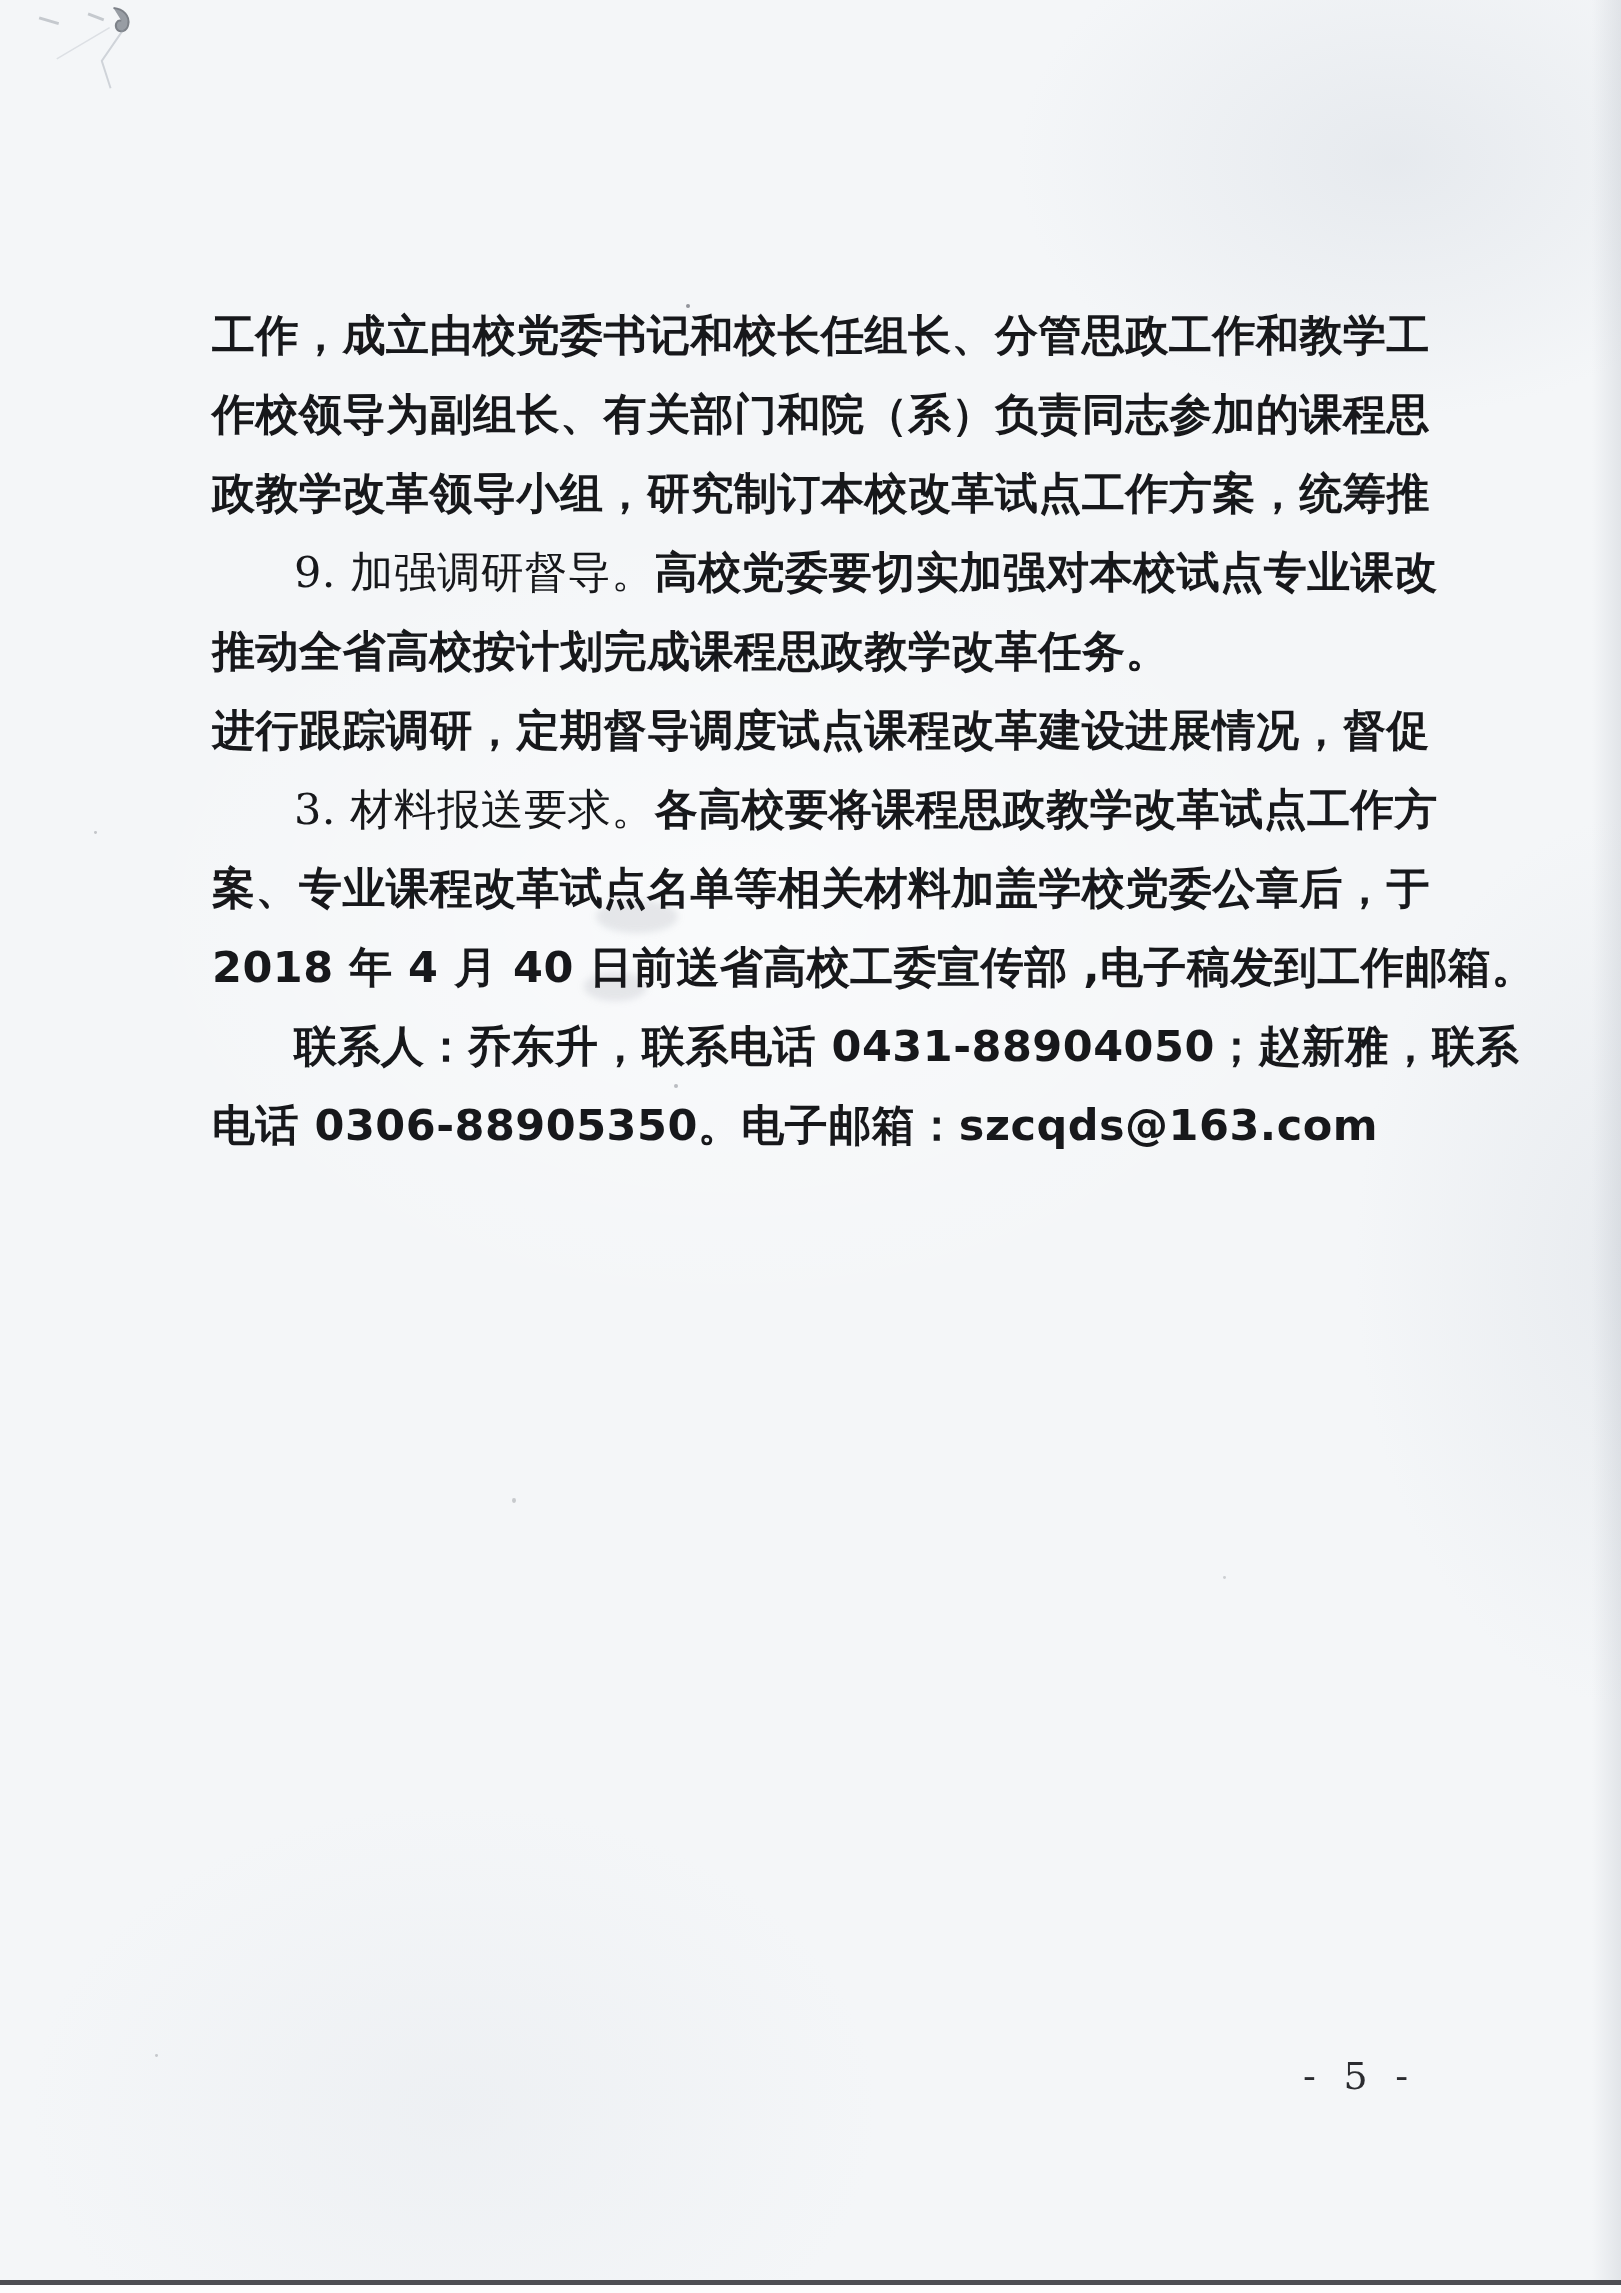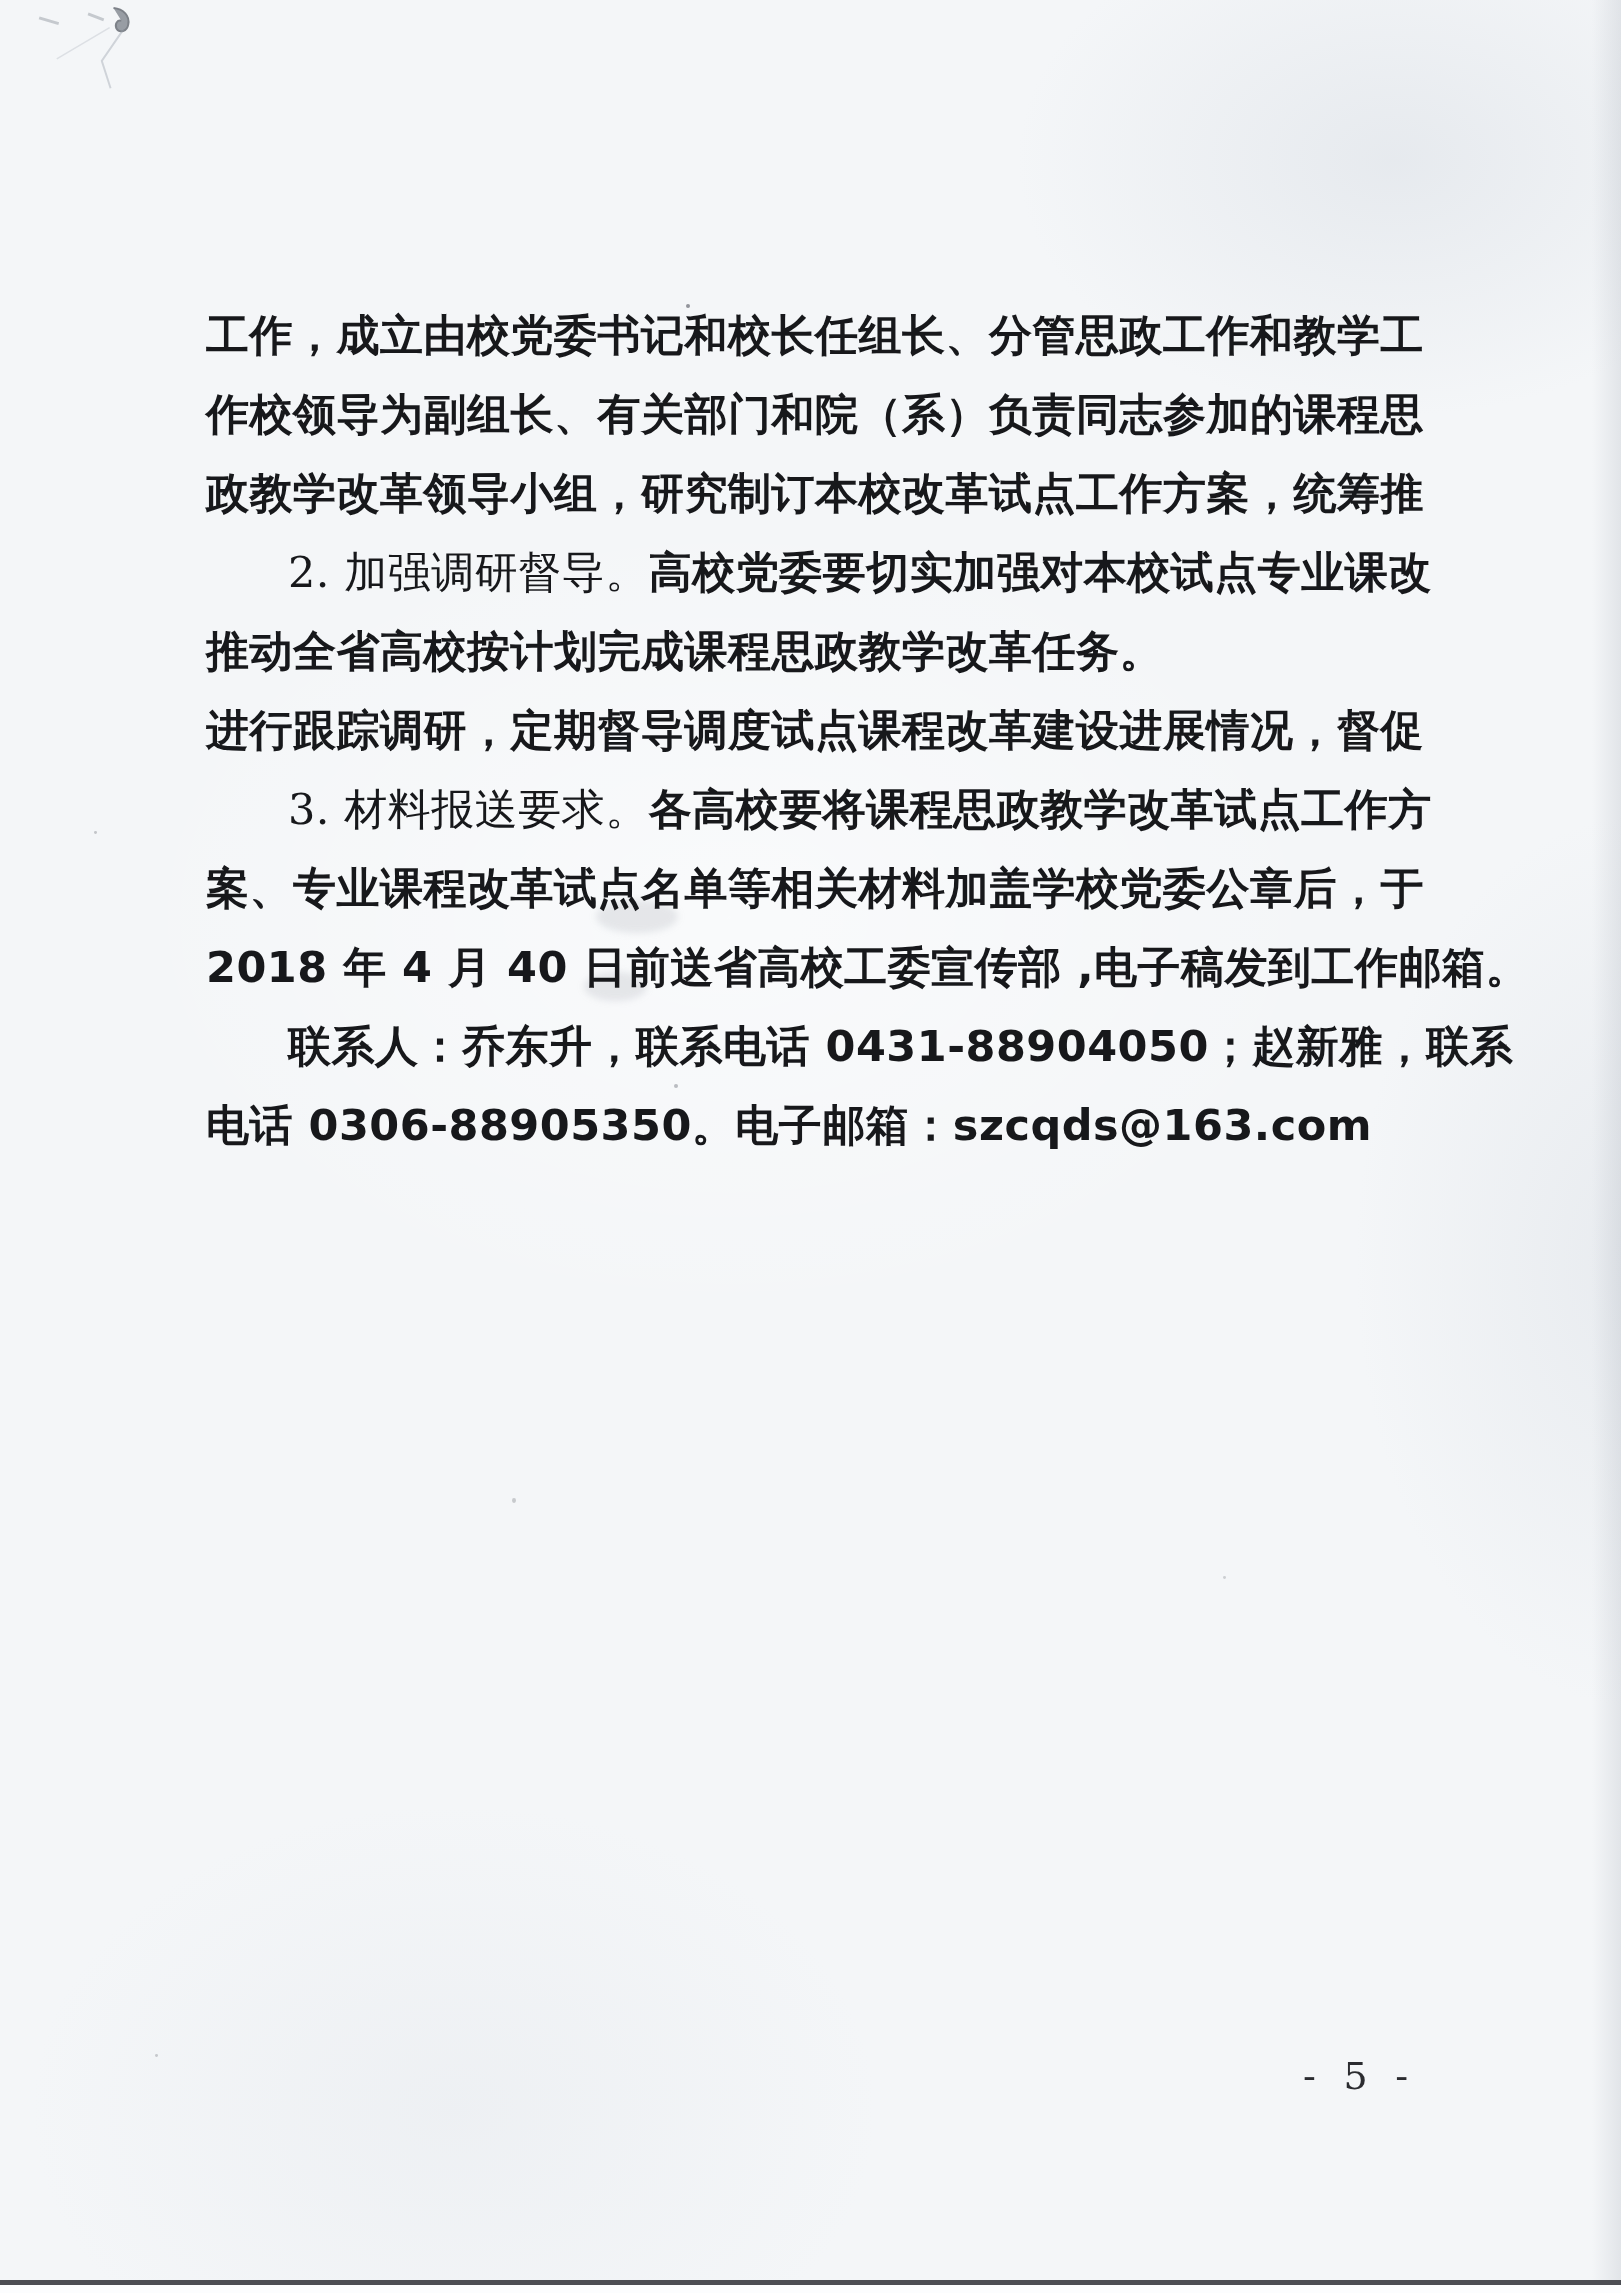--- a/index.html
+++ b/index.html
@@ -36,21 +36,21 @@
   }
   .bottom-white-strip {
     position: absolute;
     left: 0; top: 2285px;
     width: 1621px; height: 8.8px;
     background: #fcfdfe;
   }
   
   .text-block {
     position: absolute;
-    left: 206px;
+    left: 212px;
     top: 296px;
     width: 1235px;
   }
   .line {
     height: 79px;
     line-height: 79px;
     font-size: 43px;
     color: #17181b;
     white-space: nowrap;
     letter-spacing: 0.5px;
@@ -113,21 +113,21 @@
   <div class="speck" style="left:94px; top:831px; width:2.9px; height:2.9px; opacity:.5;"></div>
   <div class="speck" style="left:674px; top:1084px; width:3.9px; height:3.9px; opacity:.6;"></div>
   <div class="speck" style="left:512px; top:1498px; width:3.9px; height:4.9px; opacity:.45;"></div>
   <div class="speck" style="left:1223px; top:1576px; width:2.9px; height:2.9px; opacity:.4;"></div>
   <div class="speck" style="left:155px; top:2054px; width:2.9px; height:2.9px; opacity:.45;"></div>
 
   <div class="text-block">
       <div class="line"><span class="seg-hei">工作，成立由校党委书记和校长任组长、分管思政工作和教学工</span></div>
       <div class="line"><span class="seg-hei">作校领导为副组长、有关部门和院（系）负责同志参加的课程思</span></div>
       <div class="line"><span class="seg-hei">政教学改革领导小组，研究制订本校改革试点工作方案，统筹推</span></div>
-      <div class="line ind"><span class="seg-kai">2. 加强调研督导。</span><span class="seg-hei">高校党委要切实加强对本校试点专业课改</span></div>
+      <div class="line ind"><span class="seg-kai">9. 加强调研督导。</span><span class="seg-hei">高校党委要切实加强对本校试点专业课改</span></div>
       <div class="line"><span class="seg-hei">推动全省高校按计划完成课程思政教学改革任务。</span></div>
       <div class="line"><span class="seg-hei">进行跟踪调研，定期督导调度试点课程改革建设进展情况，督促</span></div>
       <div class="line ind"><span class="seg-kai">3. 材料报送要求。</span><span class="seg-hei">各高校要将课程思政教学改革试点工作方</span></div>
       <div class="line"><span class="seg-hei">案、专业课程改革试点名单等相关材料加盖学校党委公章后，于</span></div>
       <div class="line"><span class="seg-hei">2018 年 4 月 40 日前送省高校工委宣传部 ,电子稿发到工作邮箱。</span></div>
       <div class="line ind"><span class="seg-hei">联系人：乔东升，联系电话 0431-88904050；赵新雅，联系</span></div>
       <div class="line"><span class="seg-hei">电话 0306-88905350。电子邮箱：szcqds@163.com</span></div>
     </div>
 
   <div class="page-number">- 5 -</div>

